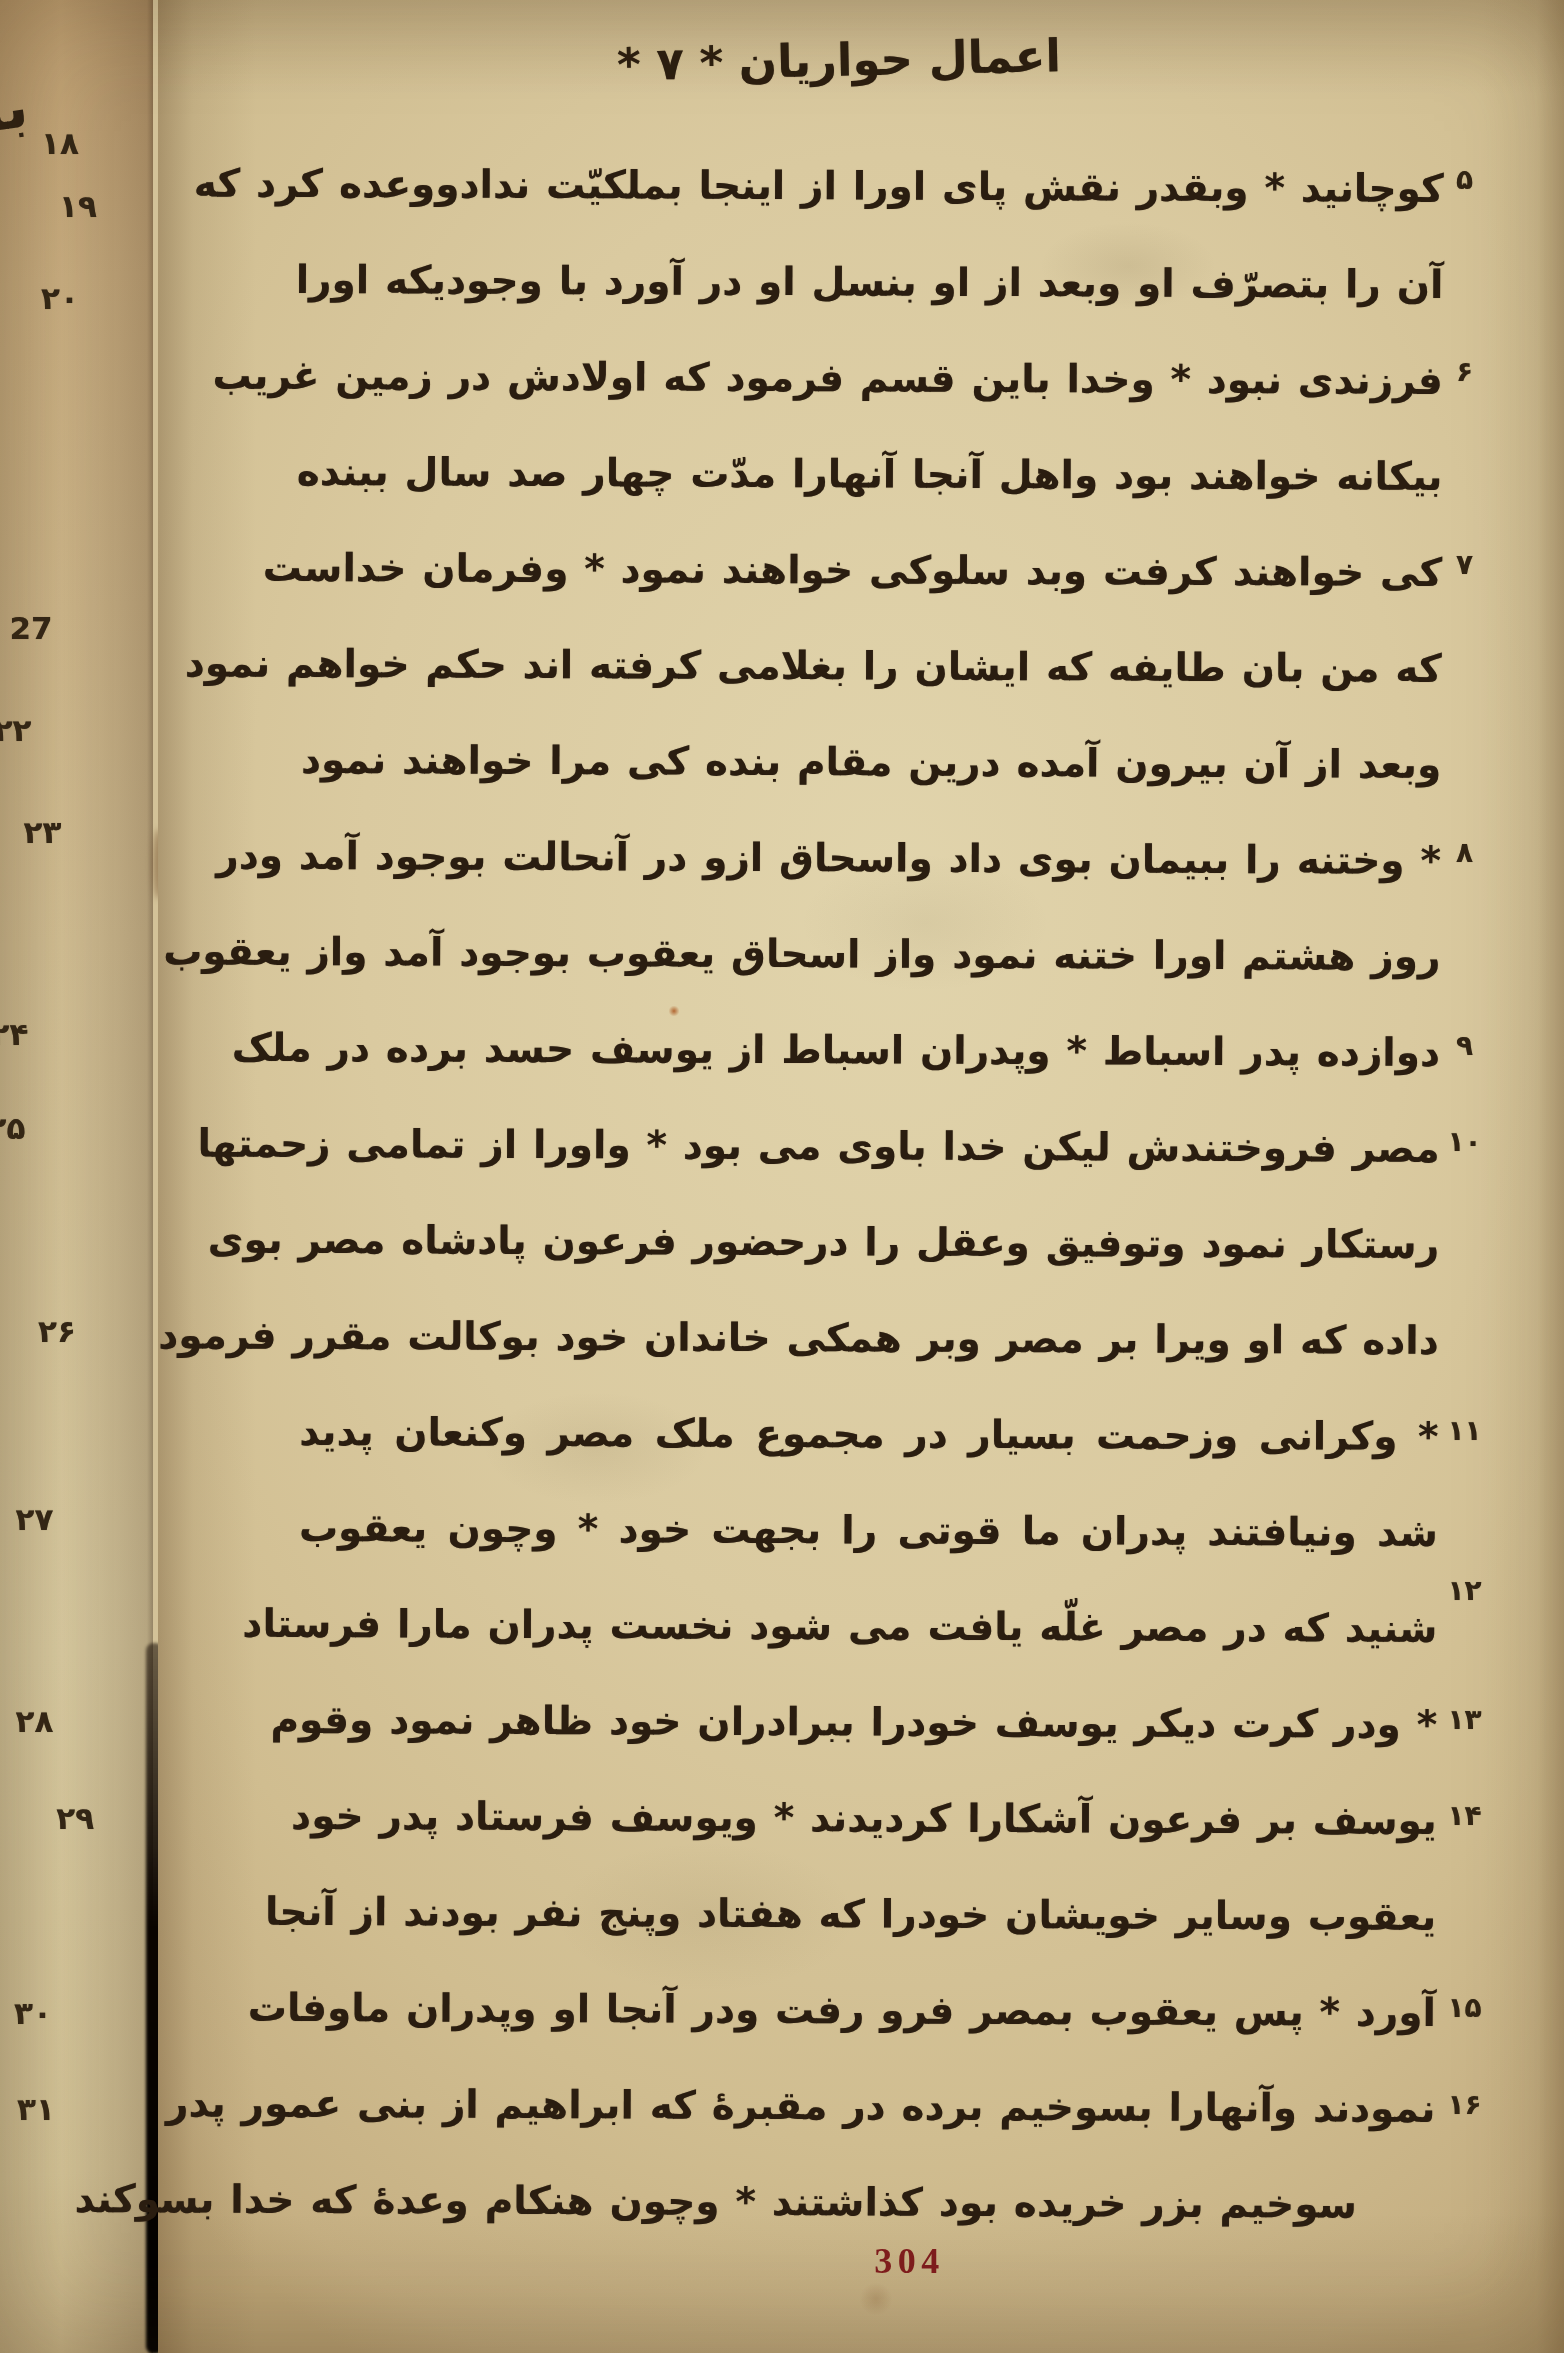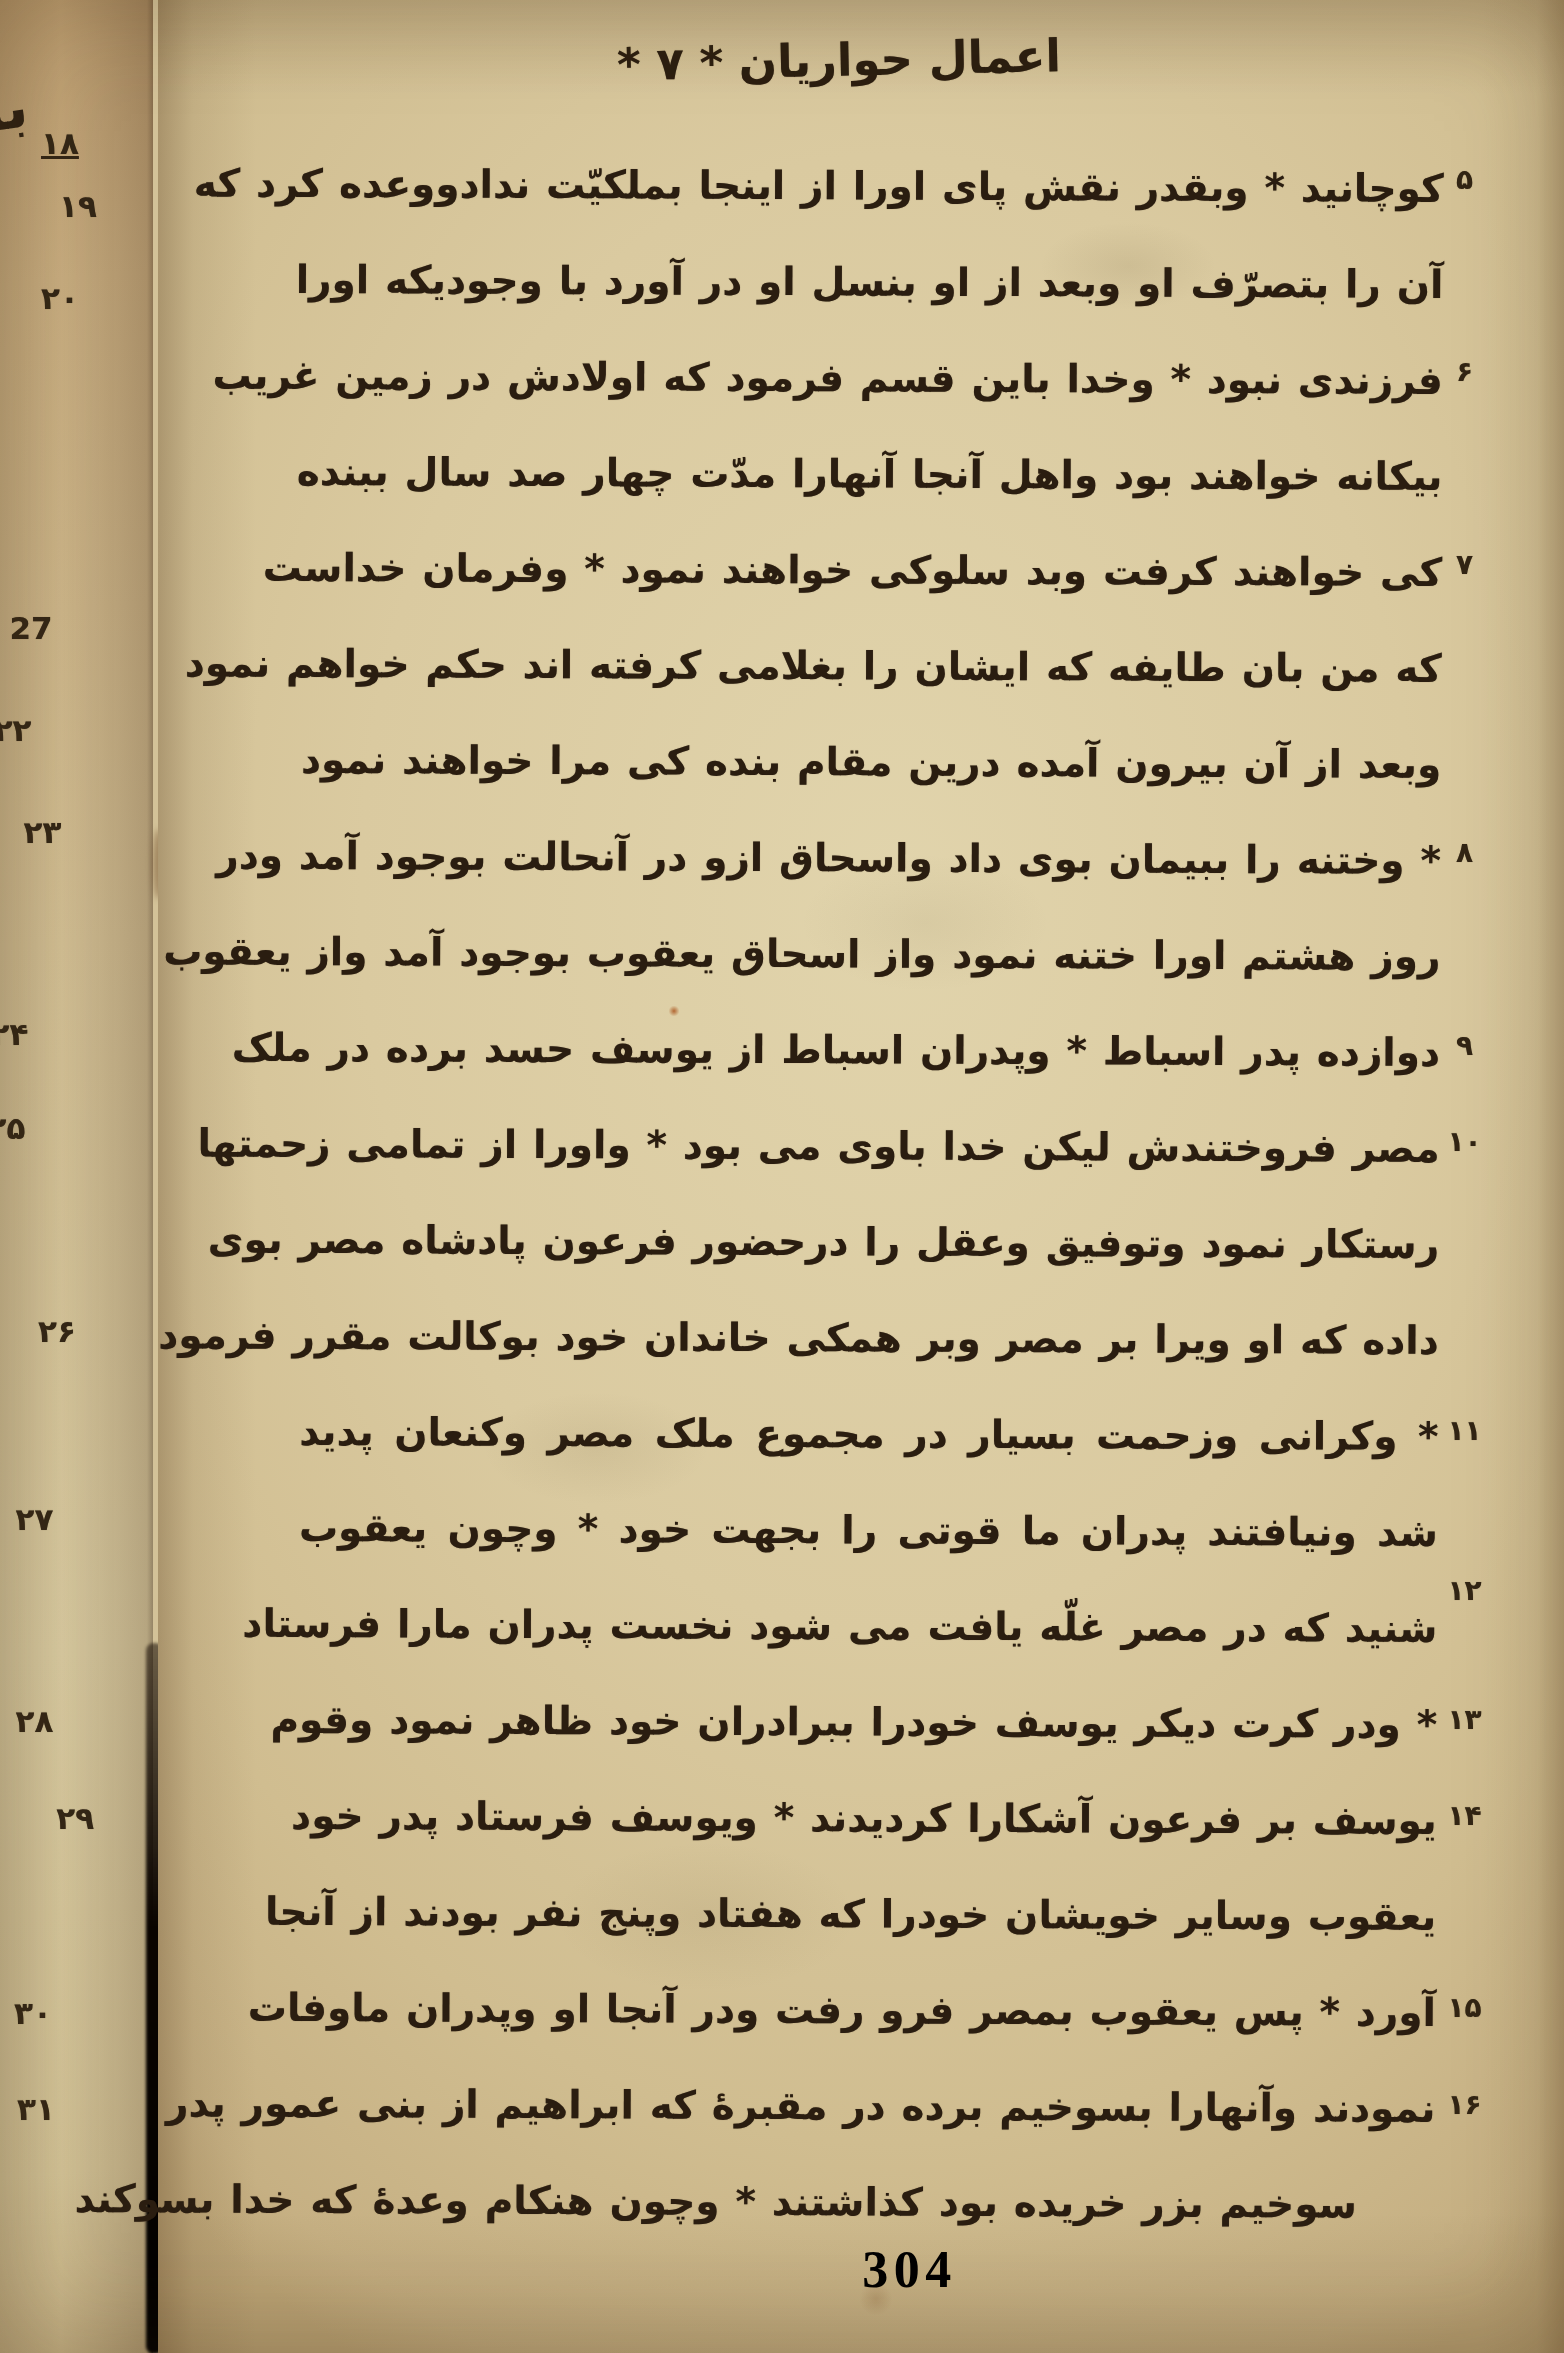--- a/index.html
+++ b/index.html
@@ -17,21 +17,21 @@
   }
   .facing-num{
     position:absolute;direction:rtl;color:#3326169;color:#332616;
     font-size:31px;font-weight:bold;white-space:nowrap;
     text-shadow:0 0 0.8px rgba(40,28,12,.5);
   }
   .facing-partial{
     position:absolute;left:-15.6px;top:75px;font-size:58px;font-weight:bold;color:#2d2012;
     direction:rtl;transform:rotate(-8deg);
   }
-  .facing-num:nth-of-type(2) {top:125px; left:41px;text-decoration:underline;}
+  .facing-num:nth-of-type(2) {top:125px; left:41px;}
   .facing-num:nth-of-type(3) {top:188px; left:59px;}
   .facing-num:nth-of-type(4) {top:280px; left:41px;}
   .facing-num:nth-of-type(5) {top:610px; left:9.4px;}
   .facing-num:nth-of-type(6) {top:712px; left:-6.3px;}
   .facing-num:nth-of-type(7) {top:814px;left:23.5px;}
   .facing-num:nth-of-type(8) {top:1016px;left:-9.4px;}
   .facing-num:nth-of-type(9) {top:1110px;left:-12.5px;}
   .facing-num:nth-of-type(10){top:1313px;left:11px;margin-left:27px;}
   .facing-num:nth-of-type(11){top:1501px;left:15.6px;}
   .facing-num:nth-of-type(12){top:1703px;left:15.6px;}
@@ -114,21 +114,21 @@
   .verse-num:nth-of-type(7) {top:1414px;}
   .verse-num:nth-of-type(8) {top:1574px;}
   .verse-num:nth-of-type(9) {top:1703px;}
   .verse-num:nth-of-type(10){top:1799px;}
   .verse-num:nth-of-type(11){top:1991px;}
   .verse-num:nth-of-type(12){top:2088px;}
   
   #page-number{
     position:absolute;left:305px;right:121px;top:2240px;height:55px;
     text-align:center;font-family:"Liberation Serif","DejaVu Serif",serif;
-    font-size:52px;font-weight:bold;color:#000000;letter-spacing:5.5px;
+    font-size:36px;font-weight:bold;color:#7f1d1d;letter-spacing:5.5px;
     padding-right:0;margin-left:70px;
   }
 </style>
 </head>
 <body>
 
 <div id="spread" lang="fa">
 
   <div id="facing-page">
     <span class="facing-partial">با</span>

